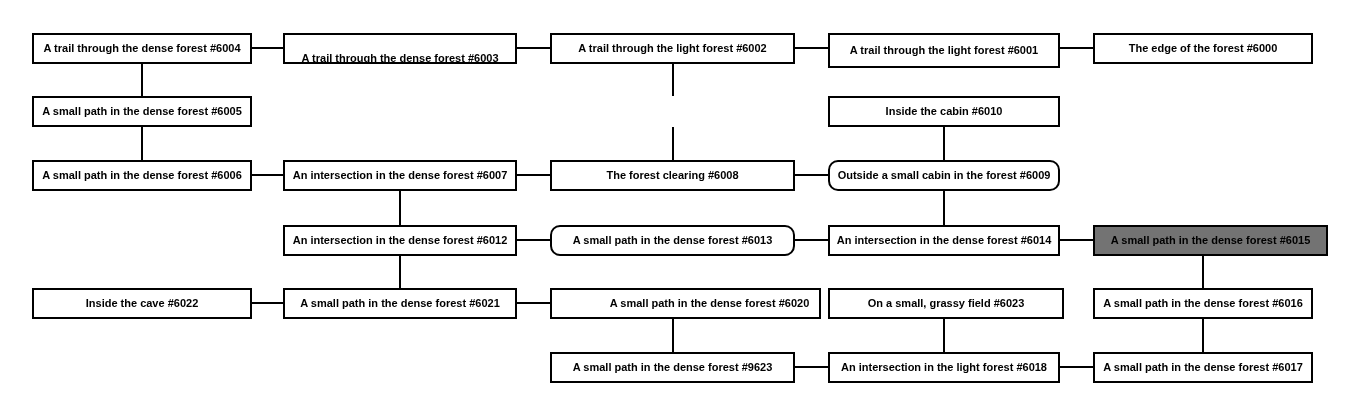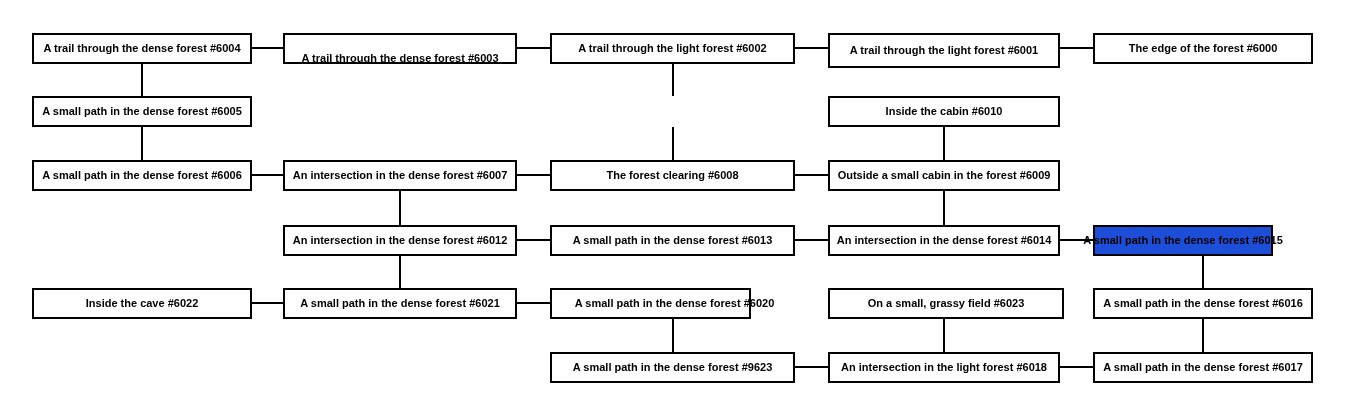--- a/index.html
+++ b/index.html
@@ -66,42 +66,42 @@
     </div>
     <div class="room-node" style="left: 32px; top: 160px; width: 220px; height: 31px; background: rgb(255, 255, 255); border-color: rgb(0, 0, 0);">
       <span class="room-label" style="color: rgb(0, 0, 0);">A small path in the dense forest #6006</span>
     </div>
     <div class="room-node" style="left: 283px; top: 160px; width: 234px; height: 31px; background: rgb(255, 255, 255); border-color: rgb(0, 0, 0);">
       <span class="room-label" style="color: rgb(0, 0, 0);">An intersection in the dense forest #6007</span>
     </div>
     <div class="room-node" style="left: 550px; top: 160px; width: 245px; height: 31px; background: rgb(255, 255, 255); border-color: rgb(0, 0, 0);">
       <span class="room-label" style="color: rgb(0, 0, 0);">The forest clearing #6008</span>
     </div>
-    <div class="room-node" style="left: 828px; top: 160px; width: 232px; height: 31px; background: rgb(255, 255, 255); border-color: rgb(0, 0, 0);">
+    <div class="room-node" style="left: 828px; top: 160px; width: 232px; height: 31px; background: rgb(255, 255, 255); border-color: rgb(0, 0, 0); border-radius: 10px;">
       <span class="room-label" style="color: rgb(0, 0, 0);">Outside a small cabin in the forest #6009</span>
     </div>
     <div class="room-node" style="left: 283px; top: 225px; width: 234px; height: 31px; background: rgb(255, 255, 255); border-color: rgb(0, 0, 0);">
       <span class="room-label" style="color: rgb(0, 0, 0);">An intersection in the dense forest #6012</span>
     </div>
-    <div class="room-node" style="left: 550px; top: 225px; width: 245px; height: 31px; background: rgb(255, 255, 255); border-color: rgb(0, 0, 0);">
+    <div class="room-node" style="left: 550px; top: 225px; width: 245px; height: 31px; background: rgb(255, 255, 255); border-color: rgb(0, 0, 0); border-radius: 10px;">
       <span class="room-label" style="color: rgb(0, 0, 0);">A small path in the dense forest #6013</span>
     </div>
     <div class="room-node" style="left: 828px; top: 225px; width: 232px; height: 31px; background: rgb(255, 255, 255); border-color: rgb(0, 0, 0);">
       <span class="room-label" style="color: rgb(0, 0, 0);">An intersection in the dense forest #6014</span>
     </div>
-    <div class="room-node" style="left: 1093px; top: 225px; width: 180px; height: 31px; background: #1d4ed8; border-color: rgb(0, 0, 0);">
+    <div class="room-node" style="left: 1093px; top: 225px; width: 235px; height: 31px; background: #737373; border-color: rgb(0, 0, 0);">
       <span class="room-label" style="color: rgb(0, 0, 0);">A small path in the dense forest #6015</span>
     </div>
     <div class="room-node" style="left: 32px; top: 288px; width: 220px; height: 31px; background: rgb(255, 255, 255); border-color: rgb(0, 0, 0);">
       <span class="room-label" style="color: rgb(0, 0, 0);">Inside the cave #6022</span>
     </div>
     <div class="room-node" style="left: 283px; top: 288px; width: 234px; height: 31px; background: rgb(255, 255, 255); border-color: rgb(0, 0, 0);">
       <span class="room-label" style="color: rgb(0, 0, 0);">A small path in the dense forest #6021</span>
     </div>
-    <div class="room-node" style="left: 550px; top: 288px; width: 201px; height: 31px; background: rgb(255, 255, 255); border-color: rgb(0, 0, 0); padding-left: 48px;">
+    <div class="room-node" style="left: 550px; top: 288px; width: 271px; height: 31px; background: rgb(255, 255, 255); border-color: rgb(0, 0, 0); padding-left: 48px;">
       <span class="room-label" style="color: rgb(0, 0, 0);">A small path in the dense forest #6020</span>
     </div>
     <div class="room-node" style="left: 828px; top: 288px; width: 236px; height: 31px; background: rgb(255, 255, 255); border-color: rgb(0, 0, 0);">
       <span class="room-label" style="color: rgb(0, 0, 0);">On a small, grassy field #6023</span>
     </div>
     <div class="room-node" style="left: 1093px; top: 288px; width: 220px; height: 31px; background: rgb(255, 255, 255); border-color: rgb(0, 0, 0);">
       <span class="room-label" style="color: rgb(0, 0, 0);">A small path in the dense forest #6016</span>
     </div>
     <div class="room-node" style="left: 550px; top: 352px; width: 245px; height: 31px; background: rgb(255, 255, 255); border-color: rgb(0, 0, 0);">
       <span class="room-label" style="color: rgb(0, 0, 0);">A small path in the dense forest #9623</span>

